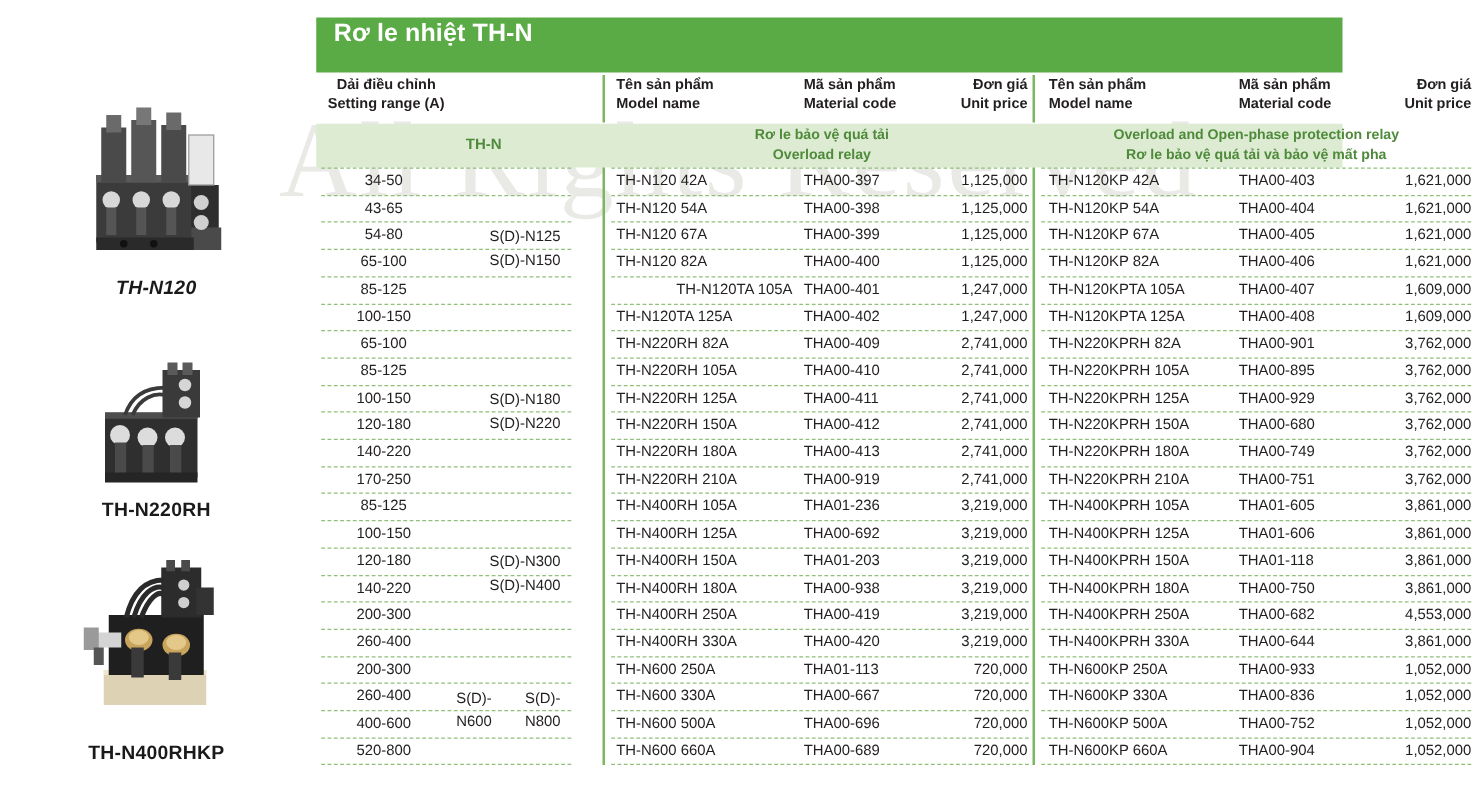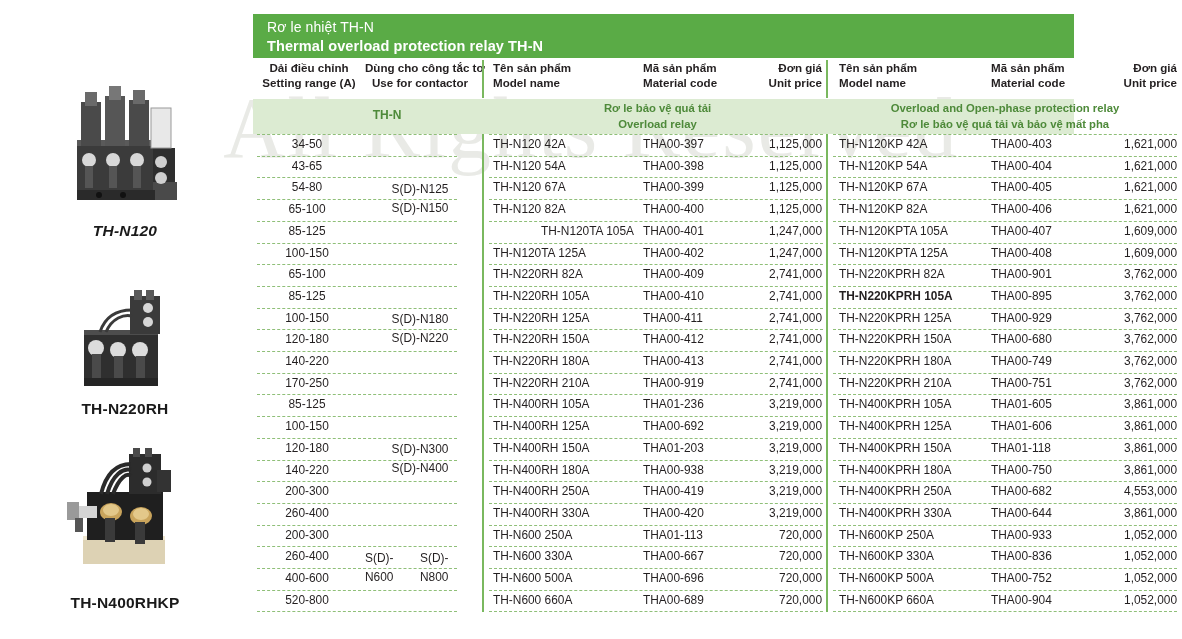--- a/index.html
+++ b/index.html
@@ -62,21 +62,21 @@
 
   
   #banner {
     position: absolute;
     left: 3px; top: 14px;
     width: 821px; height: 44px;
     background: #5aab46;
     padding: 4px 0 0 14px;
     color: #ffffff;
   }
-  #banner .l1 { font-size: 14px; font-weight: normal; line-height: 19px; letter-spacing:.1px;}
+  #banner .l1 { font-size: 20px; font-weight: bold; line-height: 19px; letter-spacing:.1px;}
   #banner .l2 { font-size: 14.5px; font-weight: bold; line-height: 19px; letter-spacing:.1px;}
 
   
   #colhead {
     position: absolute;
     left: 3px; top: 60px;
     width: 821px; height: 38px;
   }
   .ch {
     position: absolute;
@@ -258,31 +258,26 @@
       </div>
       <div class="product-label">TH-N400RHKP</div>
     </div>
 
   </div>
 
   <div id="table">
 
     <div id="banner">
       <div class="l1">Rơ le nhiệt TH-N</div>
-      <div class="l2">Thermal overload protection relay TH-N</div>
     </div>
 
     <div id="colhead">
       <div class="ch h-range">
         <span class="a">Dải điều chỉnh</span>
         <span class="b">Setting range (A)</span>
-      </div>
-      <div class="ch h-cont">
-        <span class="a">Dùng cho công tắc tơ</span>
-        <span class="b">Use for contactor</span>
       </div>
       <div class="ch h-model1">
         <span class="a">Tên sản phẩm</span>
         <span class="b">Model name</span>
       </div>
       <div class="ch h-mat1">
         <span class="a">Mã sản phẩm</span>
         <span class="b">Material code</span>
       </div>
       <div class="ch h-price1">
@@ -403,21 +398,21 @@
           <div class="cell c-price2" style="line-height: 21.7px;">3,762,000</div>
         </div>
         <div class="dash d-left" style="top: 151.9px;"></div>
         <div class="dash d-mid" style="top: 151.9px;"></div>
         <div class="dash d-right" style="top: 151.9px;"></div>
         <div class="row" style="position: absolute; left: 0px; top: 151.9px; width: 821px; height: 21.7px;">
           <div class="cell c-range" style="line-height: 21.7px;">85-125</div>
           <div class="cell c-model1" style="line-height: 21.7px;">TH-N220RH 105A</div>
           <div class="cell c-mat1" style="line-height: 21.7px;">THA00-410</div>
           <div class="cell c-price1" style="line-height: 21.7px;">2,741,000</div>
-          <div class="cell c-model2" style="line-height: 21.7px; font-weight: bold;">TH-N220KPRH 105A</div>
+          <div class="cell c-model2" style="line-height: 21.7px;">TH-N220KPRH 105A</div>
           <div class="cell c-mat2" style="line-height: 21.7px;">THA00-895</div>
           <div class="cell c-price2" style="line-height: 21.7px;">3,762,000</div>
         </div>
         <div class="dash d-left" style="top: 173.6px;"></div>
         <div class="dash d-mid" style="top: 173.6px;"></div>
         <div class="dash d-right" style="top: 173.6px;"></div>
         <div class="row" style="position: absolute; left: 0px; top: 173.6px; width: 821px; height: 21.7px;">
           <div class="cell c-range" style="line-height: 21.7px;">100-150</div>
           <div class="cell c-model1" style="line-height: 21.7px;">TH-N220RH 125A</div>
           <div class="cell c-mat1" style="line-height: 21.7px;">THA00-411</div>

